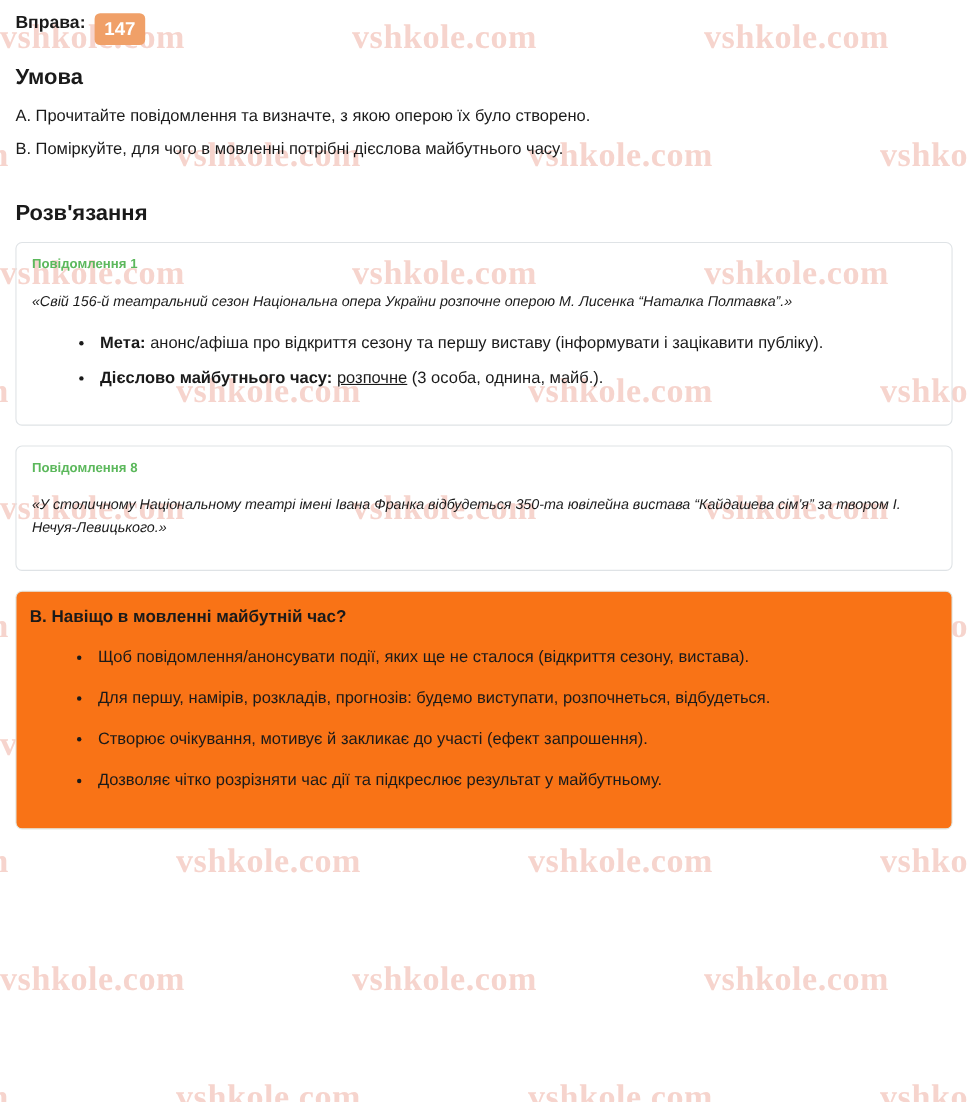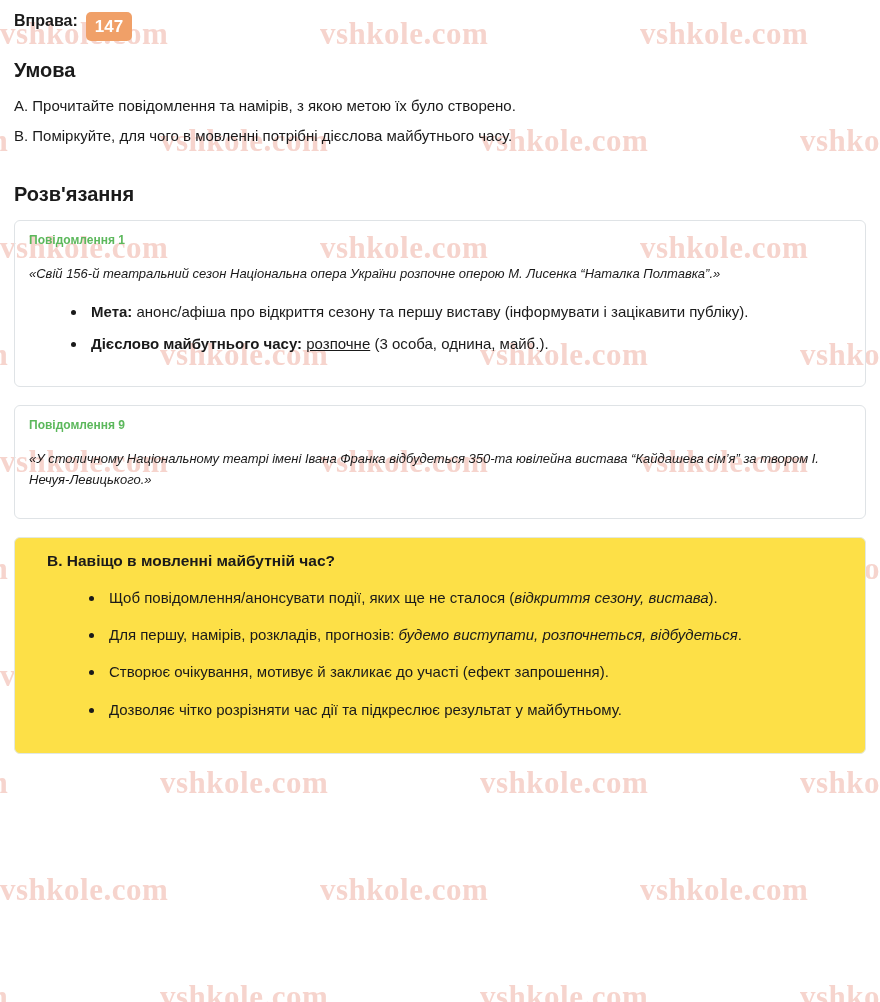--- a/index.html
+++ b/index.html
@@ -109,28 +109,28 @@
   }
   ul.bullets li {
     font-size: 15px;
     line-height: 1.6;
     margin-bottom: 8px;
     padding-left: 4px;
   }
   ul.bullets li:last-child { margin-bottom: 0; }
   .b { font-weight: bold; }
   .u { text-decoration: underline; }
-  .i { font-style: italic; }
+  .i { }
 
   
   .answer-panel {
-    background: #fde047;
+    background: #f97316;
     border: 1px solid #e2e8e2;
     border-radius: 6px;
-    padding: 14px 16px 16px 32px;
+    padding: 14px 16px 16px 12px;
     margin: 2px 0 10px 0;
   }
   .answer-q {
     font-size: 15.5px;
     font-weight: bold;
     margin: 0 0 14px 0;
   }
   .answer-panel ul.bullets li {
     margin-bottom: 14px;
     line-height: 1.55;
@@ -180,40 +180,40 @@
 
 <div class="page">
 
   <div class="ex-header">
     <span class="ex-label">Вправа:</span>
     <span class="ex-number">147</span>
   </div>
 
   <div class="section-title">Умова</div>
 
-  <p class="cond-line">А. Прочитайте повідомлення та намірів, з якою метою їх було створено.</p>
+  <p class="cond-line">А. Прочитайте повідомлення та визначте, з якою оперою їх було створено.</p>
   <p class="cond-line">В. Поміркуйте, для чого в мовленні потрібні дієслова майбутнього часу.</p>
 
   <div class="solution-title">Розв'язання</div>
 
   <div class="card">
     <div class="card-title">Повідомлення 1</div>
     <p class="quote">«Свій 156-й театральний сезон Національна опера України розпочне оперою М. Лисенка “Наталка Полтавка”.»</p>
     <ul class="bullets">
       <li>
         <span class="b">Мета:</span><span> анонс/афіша про відкриття сезону та першу виставу (інформувати і зацікавити публіку).</span>
       </li>
       <li>
         <span class="b">Дієслово майбутнього часу:</span><span> </span><span class="u">розпочне</span><span> (3 особа, однина, майб.).</span>
       </li>
     </ul>
   </div>
 
   <div class="card">
-    <div class="card-title">Повідомлення 9</div>
+    <div class="card-title">Повідомлення 8</div>
     <p class="quote">«У столичному Національному театрі імені Івана Франка відбудеться 350-та ювілейна вистава “Кайдашева сім’я” за твором І. Нечуя-Левицького.»</p>
   </div>
 
   <div class="answer-panel">
     <div class="answer-q">В. Навіщо в мовленні майбутній час?</div>
     <ul class="bullets">
       <li>
         <span>Щоб повідомлення/анонсувати події, яких ще не сталося (</span><span class="i">відкриття сезону, вистава</span><span>).</span>
       </li>
       <li>

